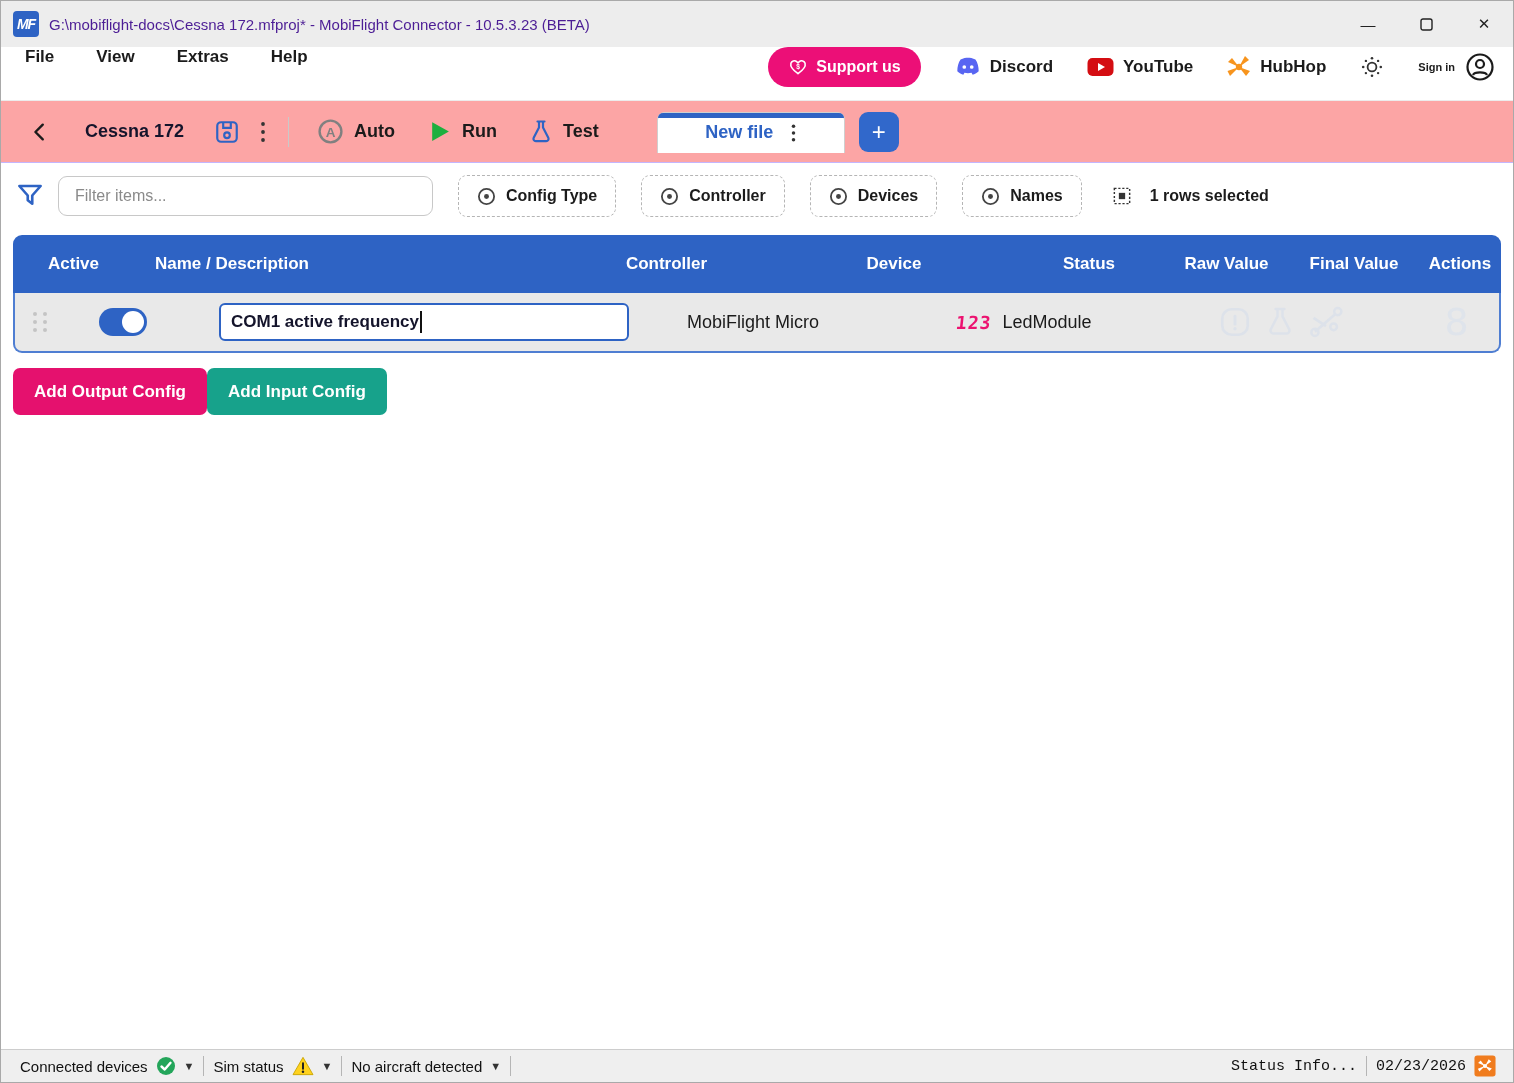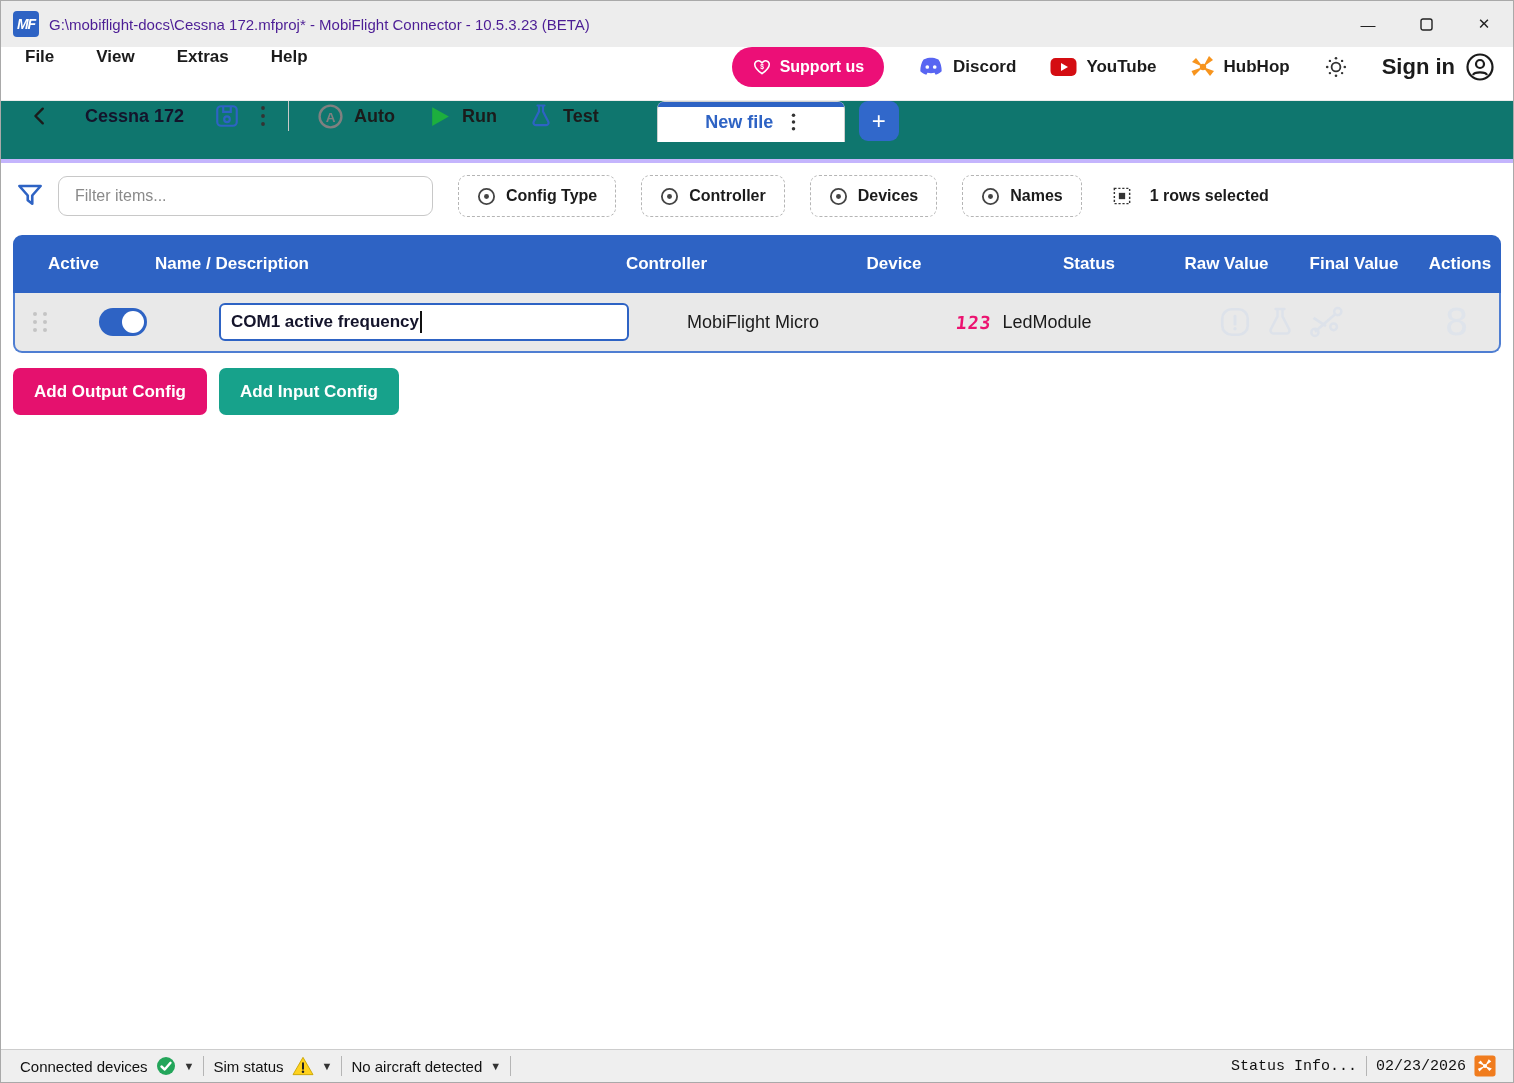--- a/index.html
+++ b/index.html
@@ -16,24 +16,24 @@
   .title-text { margin-left:10px; font-size:15px; color:#4c1d95; }
   .win-controls { margin-left:auto; display:flex; height:100%; }
   .win-btn { width:58px; height:100%; display:flex; align-items:center; justify-content:center; font-size:15px; color:#222; }
 
   
   .menubar { height:54px; background:#fff; display:flex; align-items:flex-start; padding:0 18px 0 24px; flex:0 0 auto; border-bottom:1px solid #ececec; }
   .menu-item { font-size:17px; font-weight:bold; color:#1b1b1b; margin-right:42px; cursor:default; }
   .menubar-right { margin-left:auto; display:flex; align-items:center; gap:34px; }
   .support-btn { background:#ec0f77; color:#fff; font-weight:bold; font-size:16px; border:none; border-radius:20px; height:40px; padding:0 20px; display:flex; align-items:center; gap:8px; }
   .ext-link { display:flex; align-items:center; gap:9px; font-size:17px; font-weight:bold; color:#1b1b1b; }
-  .signin { display:flex; align-items:center; gap:10px; font-size:22px; font-weight:bold; }
-
-  
-  .toolbar { height:62px; display:flex; align-items:flex-start; border-bottom:4px solid #c4b5fd; flex:0 0 auto; background:#0f766e; position:relative; }
+  .signin { display:flex; align-items:center; gap:10px; font-size:11px; font-weight:bold; }
+
+  
+  .toolbar { height:62px; display:flex; align-items:center; border-bottom:1px solid #c4b5fd; flex:0 0 auto; background:#fca5a5; position:relative; }
   .toolbar-left { display:flex; align-items:center; padding-left:18px; }
   .project-name { font-size:18px; font-weight:bold; color:#14142b; margin:0 20px 0 24px; }
   .tb-icon-btn { display:flex; align-items:center; justify-content:center; padding:0 10px; }
   .tb-sep { width:1px; height:30px; background:#c9c9c9; margin:0 12px; align-self:center; }
   .tb-action { display:flex; align-items:center; gap:10px; font-size:18px; font-weight:bold; color:#1b1b1b; padding:0 16px; }
   .tabstrip { display:flex; align-items:stretch; margin-left:42px; }
   .tab { width:188px; border:1px solid #cfcfcf; border-bottom:none; border-radius:8px 8px 0 0; background:#fff; display:flex; align-items:center; justify-content:center; gap:18px; position:relative; margin-bottom:-1px; z-index:2; }
   .tab::before { content:""; position:absolute; top:0; left:0; right:0; height:5px; background:#2e63c4; border-radius:6px 6px 0 0; }
   .tab-label { color:#2e63c4; font-weight:bold; font-size:18px; }
   .add-tab-btn { width:40px; height:40px; background:#3168cb; border:none; border-radius:9px; color:#fff; font-size:24px; line-height:1; align-self:center; margin-left:14px; display:flex; align-items:center; justify-content:center; }
@@ -63,21 +63,21 @@
   .cell-device { display:flex; align-items:center; gap:11px; padding-left:28px; font-size:18px; }
   .seg123 { color:#ec1370; font-weight:bold; font-size:18px; letter-spacing:1px; transform:skewX(-6deg); font-family:"DejaVu Sans Mono", monospace; }
   .cell-status { display:flex; align-items:center; justify-content:center; gap:13px; }
   .ghost-digit { text-align:center; font-size:38px; color:#dfe4eb; font-family:"DejaVu Sans", sans-serif; }
   .cell-actions { display:flex; justify-content:flex-end; padding-right:9px; }
   .action-group { background:#fff; border-radius:8px; display:flex; height:40px; overflow:hidden; }
   .action-btn { width:42px; display:flex; align-items:center; justify-content:center; background:#fff; border:none; }
   .action-div { width:1px; background:#e3e3e3; }
 
   
-  .addbar { display:flex; gap:12px; margin:15px 12px 0 12px; flex:0 0 auto; }
+  .addbar { display:flex; margin:15px 12px 0 12px; flex:0 0 auto; }
   .add-btn { height:47px; border:none; border-radius:7px; color:#fff; font-weight:bold; font-size:17px; padding:0 21px; font-family:"Liberation Sans",sans-serif; }
   .add-output { background:#e5116e; }
   .add-input { background:#17a28b; }
 
   .spacer { flex:1 1 auto; }
 
   
   .statusbar { height:33px; background:#efefef; border-top:1px solid #cdcdcd; display:flex; align-items:center; font-size:15px; color:#111; padding:0 8px 0 10px; flex:0 0 auto; }
   .sb-item { display:flex; align-items:center; gap:8px; padding:0 9px; }
   .sb-sep { width:1px; height:20px; background:#b5b5b5; }

